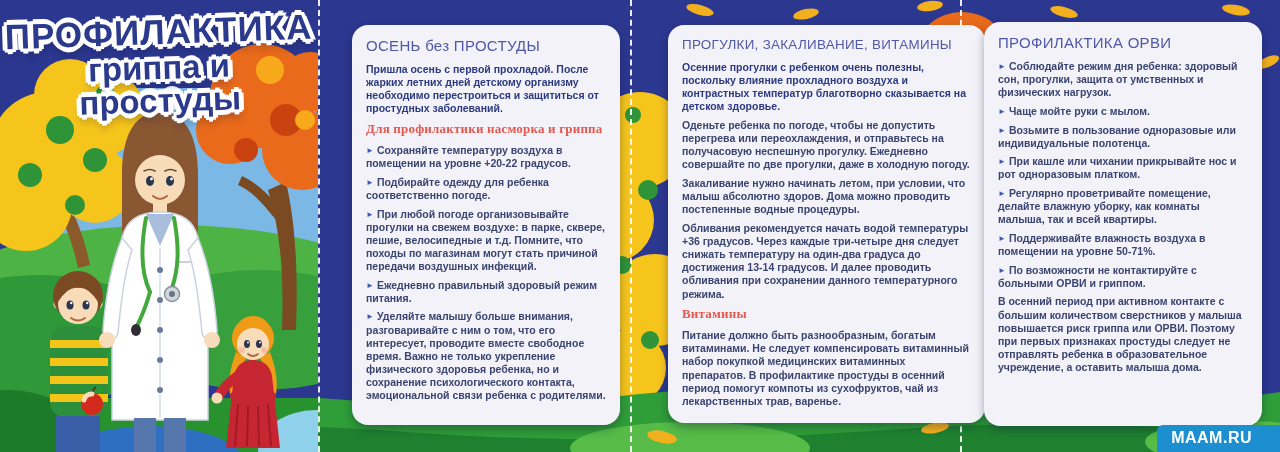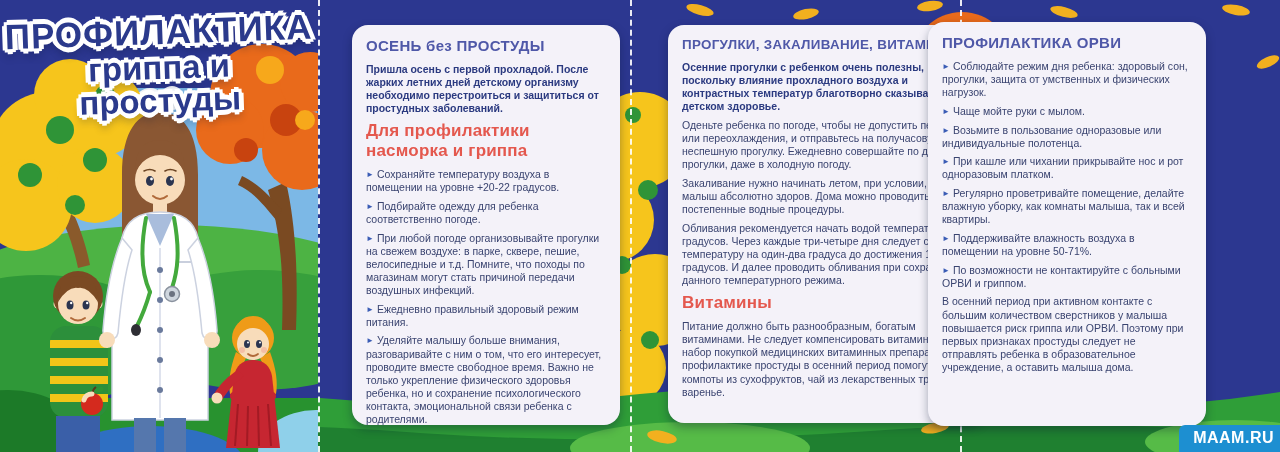--- a/index.html
+++ b/index.html
@@ -20,31 +20,31 @@
        0 -3px 0 #fff,0 3px 0 #fff,-3px 0 0 #fff,3px 0 0 #fff,
        -3px -3px 0 #fff,3px -3px 0 #fff,-3px 3px 0 #fff,3px 3px 0 #fff,
        -5px 1px 0 #fff,5px 1px 0 #fff,0 5px 0 #fff,0 -5px 0 #fff,
        0 7px 9px rgba(10,20,50,.45);}
 
   .card{position:absolute;background:#f4f2f9;border-radius:16px;z-index:6;
         box-shadow:0 4px 10px rgba(10,20,50,.35);padding:10px 14px;box-sizing:border-box;
         overflow:hidden;}
   #card-autumn{left:352px;top:25px;width:268px;height:400px;}
   #card-walks {left:668px;top:25px;width:317px;height:398px;}
-  #card-orvi  {left:928px;top:22px;width:278px;height:404px;}
-
-  .card h2{margin:2px 0 9px 0;font-size:15px;color:#4f58a8;font-weight:bold;letter-spacing:.3px;}
+  #card-orvi  {left:984px;top:22px;width:278px;height:404px;}
+
+  .card h2{margin:2px 0 9px 0;font-size:15px;color:#4f58a8;font-weight:normal;letter-spacing:.3px;}
   #card-walks h2{font-size:13.4px;}
-  .card p{margin:0 0 5.5px 0;font-size:10.5px;line-height:1.25;color:#3a4470;}
+  .card p{margin:0 0 5.5px 0;font-size:10.5px;line-height:1.25;color:#3a4470;font-weight:bold;}
   .card p.lead{font-weight:bold;color:#2b3a80;}
-  .card h3.sub{margin:3px 0 7px 0;font-size:17px;color:#e4584e;font-weight:bold;letter-spacing:.2px;}
+  .card h3.sub{margin:3px 0 7px 0;font-size:13px;color:#e4584e;font-weight:bold;letter-spacing:.2px;font-family:Liberation Serif, serif;}
   .card p.bullet .arrow{color:#3a5cb5;font-size:8px;margin-right:3px;position:relative;top:-1px;}
 
   .maam{position:absolute;right:0;bottom:0;z-index:8;background:#1d8fd1;color:#fff;
-        font-weight:bold;font-size:16px;letter-spacing:.5px;padding:4px 6px 5px 14px;
+        font-weight:bold;font-size:16px;letter-spacing:.5px;padding:4px 28px 5px 14px;
         border-radius:6px 0 0 0;}
 </style>
 </head>
 <body>
 
 <div class="stage">
 
   <svg class="backdrop" width="1280" height="452" viewBox="0 0 1280 452">
     <rect width="1280" height="452" fill="#2c3790"></rect>
 

